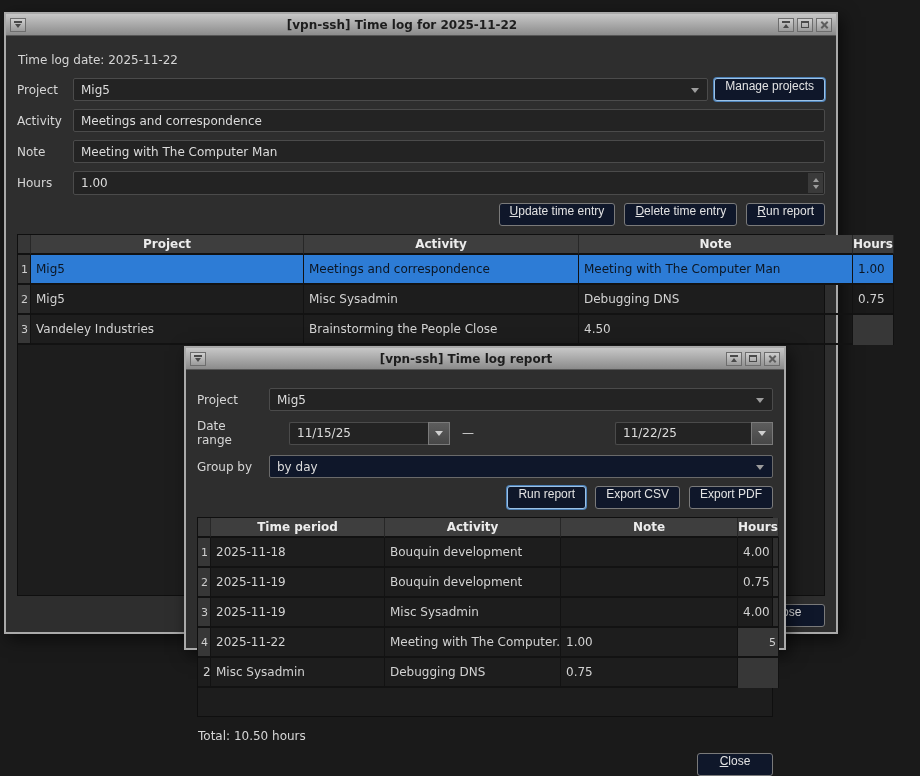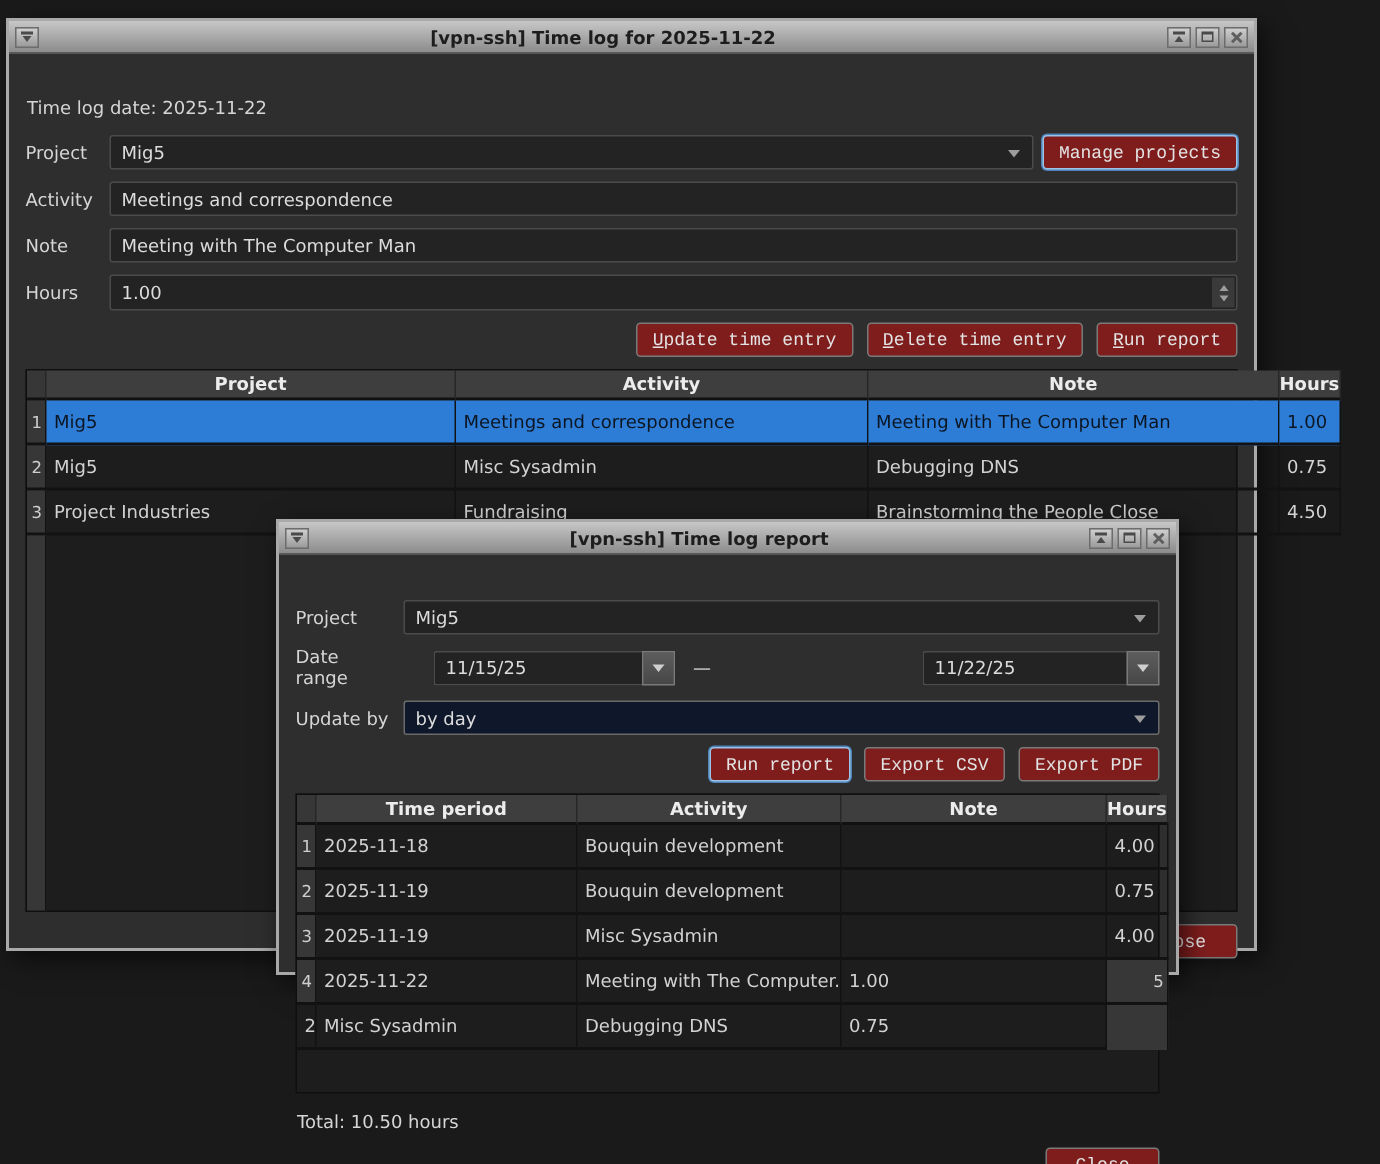--- a/index.html
+++ b/index.html
@@ -23,43 +23,43 @@
   .g-tri-dn { width:0; height:0; border-left:3px solid transparent; border-right:3px solid transparent;
               border-top:4px solid #4a4a4a; margin-top:1px; }
   .g-tri-up { width:0; height:0; border-left:3px solid transparent; border-right:3px solid transparent;
               border-bottom:4px solid #4a4a4a; margin-top:1px; }
   .g-stack { display:flex; flex-direction:column; align-items:center; }
   .g-max { width:8px; height:7px; border:1px solid #4a4a4a; border-top-width:2px; }
   .g-x1,.g-x2 { position:absolute; width:9px; height:2px; background:#5f5f5f; left:2.5px; top:5px; }
   .g-x1 { transform:rotate(45deg); } .g-x2 { transform:rotate(-45deg); }
 
   
-  .wbody { padding:26px 11px; color:#d6d6d6; }
+  .wbody { padding:14px 11px; color:#d6d6d6; }
   .date-label { margin:3px 1px 11px 1px; }
   .frow { display:flex; align-items:center; margin-bottom:8px; gap:6px; }
   .frow > label { width:50px; flex:none; }
   #report-window .frow > label { width:66px; }
   .entry { flex:1; height:23px; background:#232323; border:1px solid #4b4b4b; border-radius:2px;
            color:#dcdcdc; display:flex; align-items:center; padding:0 7px; overflow:hidden;
            white-space:nowrap; }
   .combo { position:relative; padding-right:24px; }
   .combo-arrow { position:absolute; right:8px; top:9px; width:0; height:0;
                  border-left:4px solid transparent; border-right:4px solid transparent;
                  border-top:5px solid #9d9d9d; }
   .spin { position:relative; padding-right:20px; height:24px; }
   .spin-btns { position:absolute; right:1px; top:1px; bottom:1px; width:15px; background:#3a3a3a;
                display:flex; flex-direction:column; align-items:center; justify-content:center; gap:3px; }
   .sp-up { width:0;height:0;border-left:3px solid transparent;border-right:3px solid transparent;
            border-bottom:4px solid #9d9d9d; }
   .sp-dn { width:0;height:0;border-left:3px solid transparent;border-right:3px solid transparent;
            border-top:4px solid #9d9d9d; }
 
-  .btn { background:#7f1d1d; border:1px solid #7a7a7a; border-radius:3px; color:#e3e3e3;
-         font-size:12px; font-family:Liberation Mono, monospace; height:23px; padding:0 10px;
-         display:inline-flex; align-items:center; justify-content:center; white-space:nowrap; }
+  .btn { background:#0f172a; border:1px solid #7a7a7a; border-radius:3px; color:#e3e3e3;
+         font-size:12px; font-family:Liberation Sans, sans-serif; height:23px; padding:0 10px;
+         display:inline-flex; justify-content:center; white-space:nowrap; }
   .btn.focus { border:1px solid #9cc2e6; box-shadow:0 0 0 1px #4e82b8; }
   .btn span { display:block; }
   .mnemonic::first-letter { text-decoration:underline; }
   .btnrow { display:flex; justify-content:flex-end; gap:9px; margin-bottom:8px; }
 
   
   .tv { display:grid; background:#1d1d1d; border:1px solid #0f0f0f; align-content:stretch; }
   #main-table { grid-template-columns:13px 273px 275px 274px 1fr; height:362px;
                 grid-template-rows:20px 30px 30px 30px 1fr; }
   #report-table { grid-template-columns:13px 174px 176px 177px 1fr; height:200px;
@@ -175,22 +175,21 @@
       <div class="td sel">Meeting with The Computer Man</div>
       <div class="td sel">1.00</div>
 
       <div class="td gut">2</div>
       <div class="td">Mig5</div>
       <div class="td">Misc Sysadmin</div>
       <div class="td">Debugging DNS</div>
       <div class="td">0.75</div>
 
       <div class="td gut">3</div>
-      <div class="td">Project Industries</div>
-      <div class="td">Fundraising</div>
+      <div class="td">Vandeley Industries</div>
       <div class="td">Brainstorming the People Close</div>
       <div class="td">4.50</div>
 
       <div class="fill-gut"></div>
       <div class="fill-rest"></div>
     </div>
 
     <div class="btnrow" style="margin-top:8px">
       <button class="btn" style="min-width:78px">
         <span class="mnemonic">Close</span>
@@ -244,21 +243,21 @@
       <div class="dspacer"></div>
       <div class="entry dentry" style="width:136px">
         <span>11/22/25</span>
       </div>
       <div class="dbtn" style="margin-left:-6px">
         <div class="tri"></div>
       </div>
     </div>
 
     <div class="frow">
-      <label>Update by</label>
+      <label>Group by</label>
       <div class="entry combo" style="background:#0f172a;border-color:#6a6a6a">
         <span>by day</span>
         <div class="combo-arrow"></div>
       </div>
     </div>
 
     <div class="btnrow">
       <button class="btn focus" style="min-width:79px">
         <span>Run report</span>
         </button>

